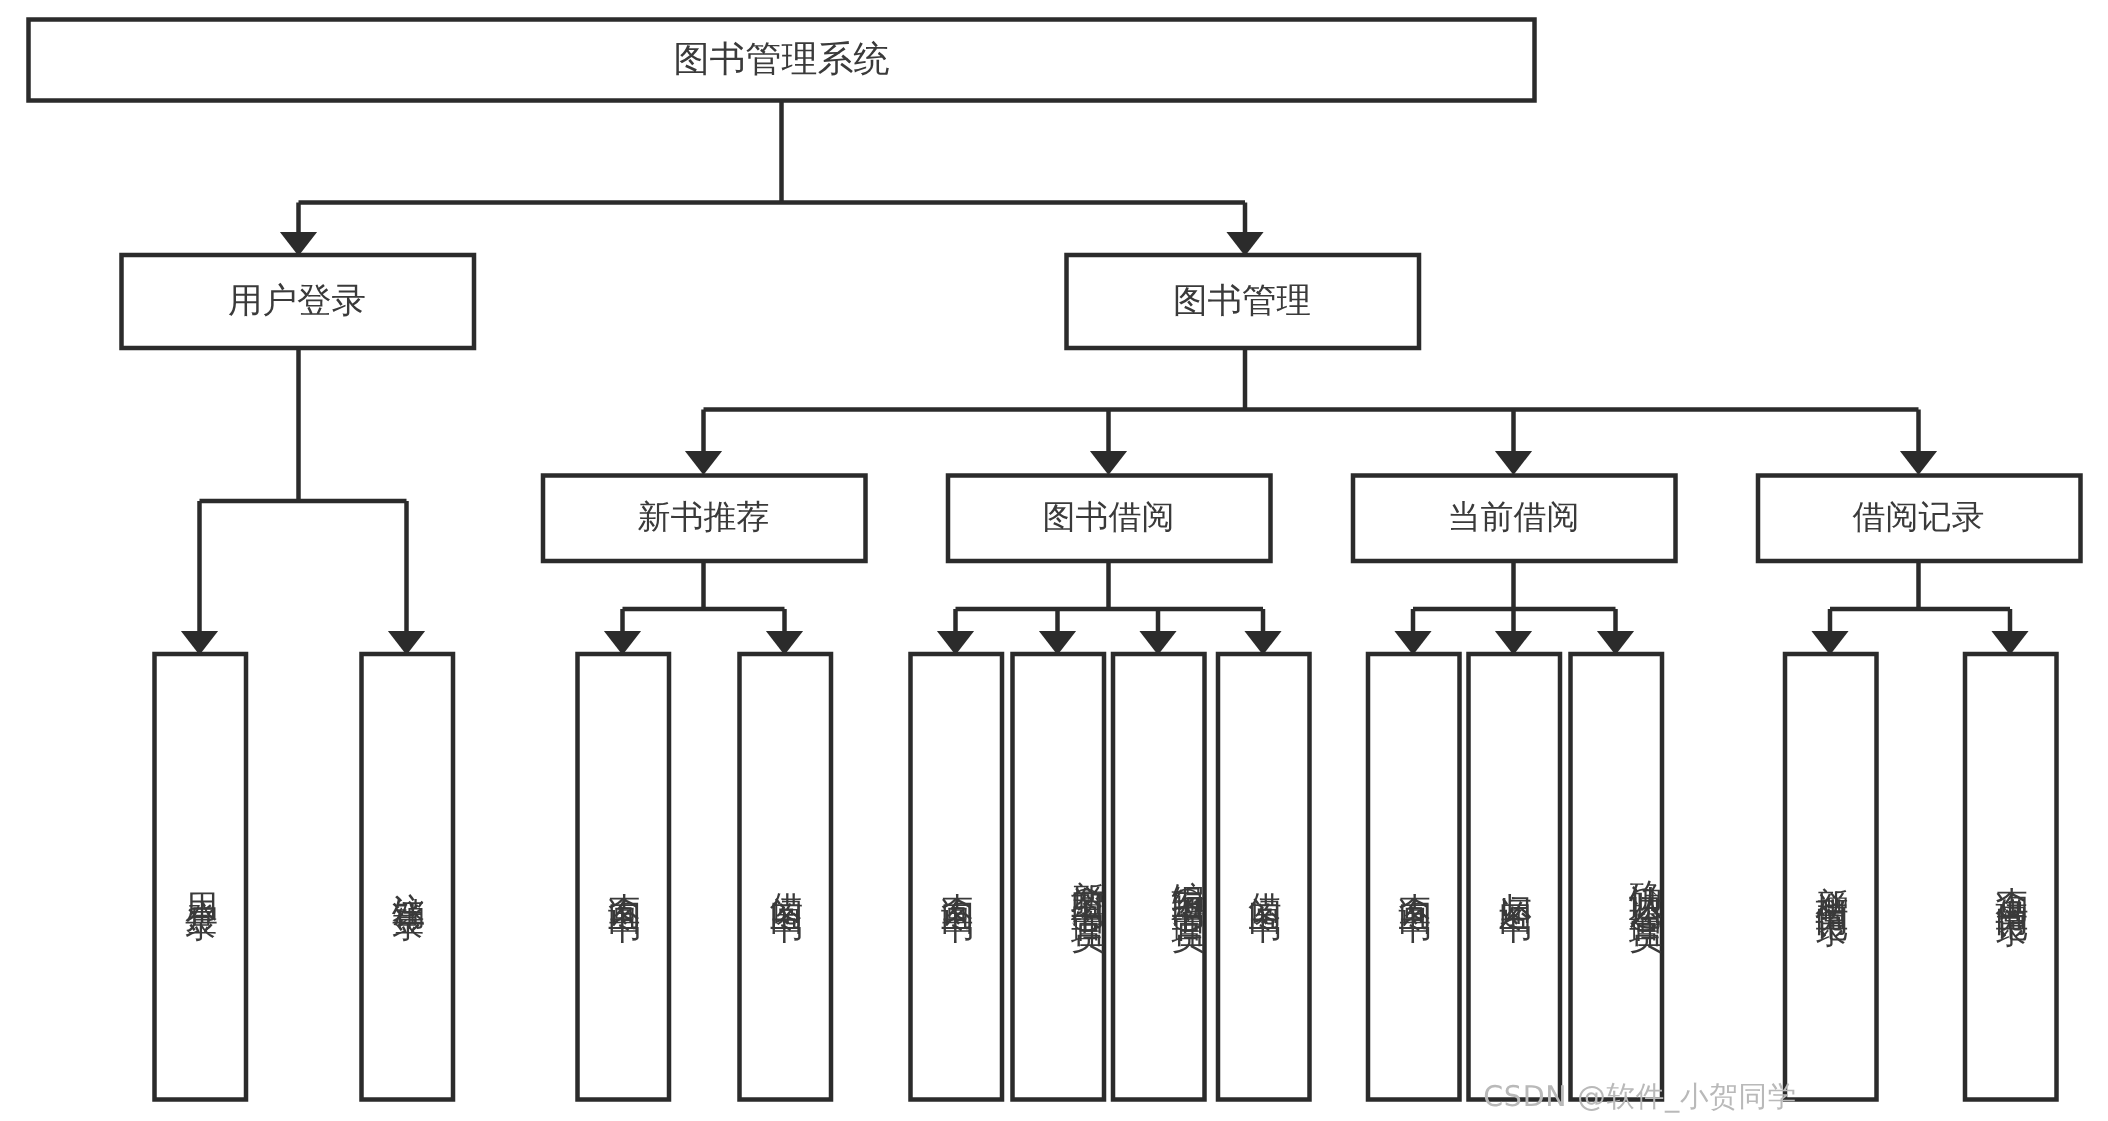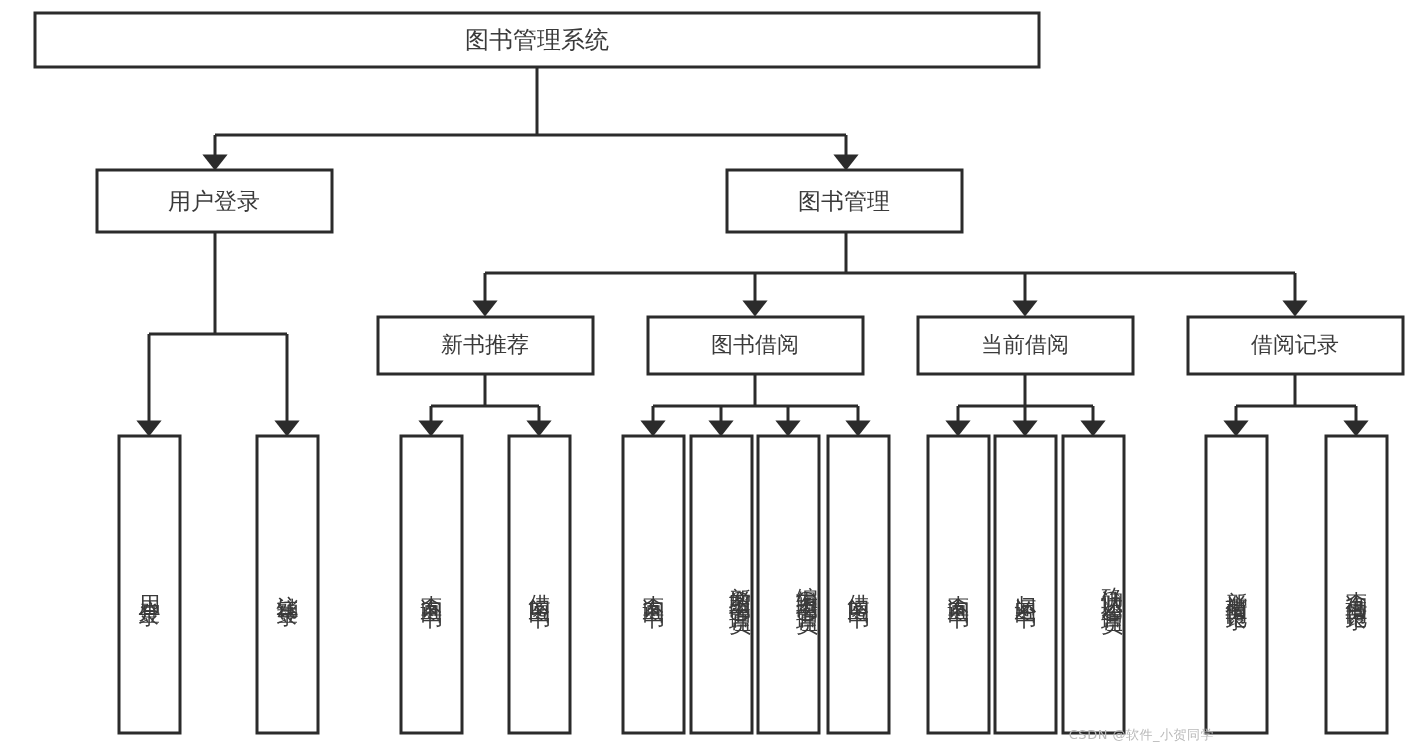--- a/index.html
+++ b/index.html
@@ -1,20 +1,20 @@
 <!DOCTYPE html>
 <html><head>
 <meta charset="utf-8">
 <style>
   html,body{margin:0;padding:0;background:#ffffff;}
   body{
     width:1405px;height:747px;overflow:hidden;
     font-family:"DejaVu Sans","Liberation Sans",sans-serif;
   }
-  #diagram-root{position:relative;width:1206px;height:747px;background:#fff;margin-left:16px;}
+  #diagram-root{position:relative;width:1206px;height:747px;background:#fff;}
   svg.flow{position:absolute;top:0;left:0;width:1405px;height:747px;}
   .node-box{
     fill:#ffffff;stroke:#2b2b2b;stroke-width:3;
   }
   .conn{stroke:#2b2b2b;stroke-width:3;fill:none;}
   .node-label{
     fill:#3a3a3a;
     font-family:"DejaVu Sans","Liberation Sans",sans-serif;
     text-anchor:middle;
     dominant-baseline:middle;
@@ -32,21 +32,21 @@
     line-height:1.08;
     letter-spacing:4px;
     font-family:"DejaVu Sans","Liberation Sans",sans-serif;
     text-align:center;
     white-space:nowrap;
     pointer-events:none;
   }
   #watermark{
     position:absolute;
     right:8px;bottom:3px;
-    font-size:13px;
+    font-size:19px;
     color:#b9b9b9;
     font-family:"DejaVu Sans","Liberation Sans",sans-serif;
     letter-spacing:0.5px;
   }
 </style>
 </head>
 <body>
 
 <div id="diagram-root">
 

